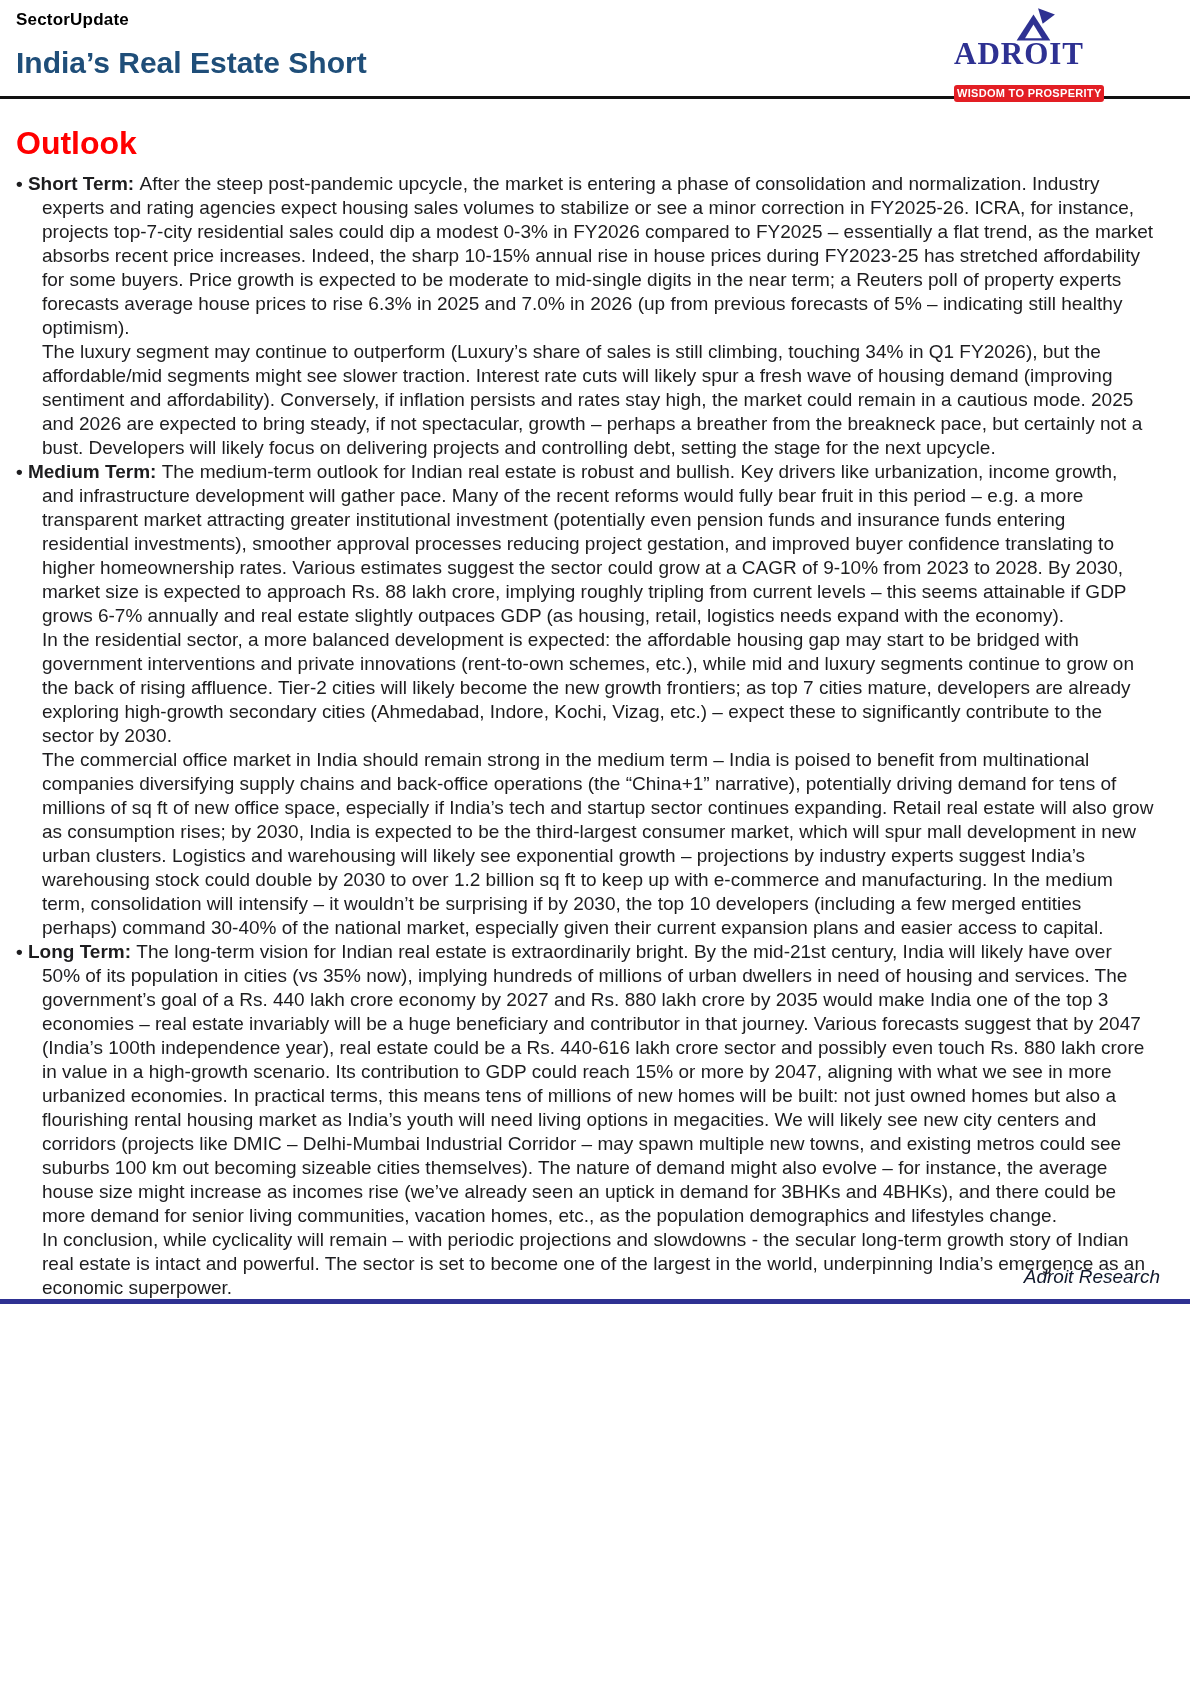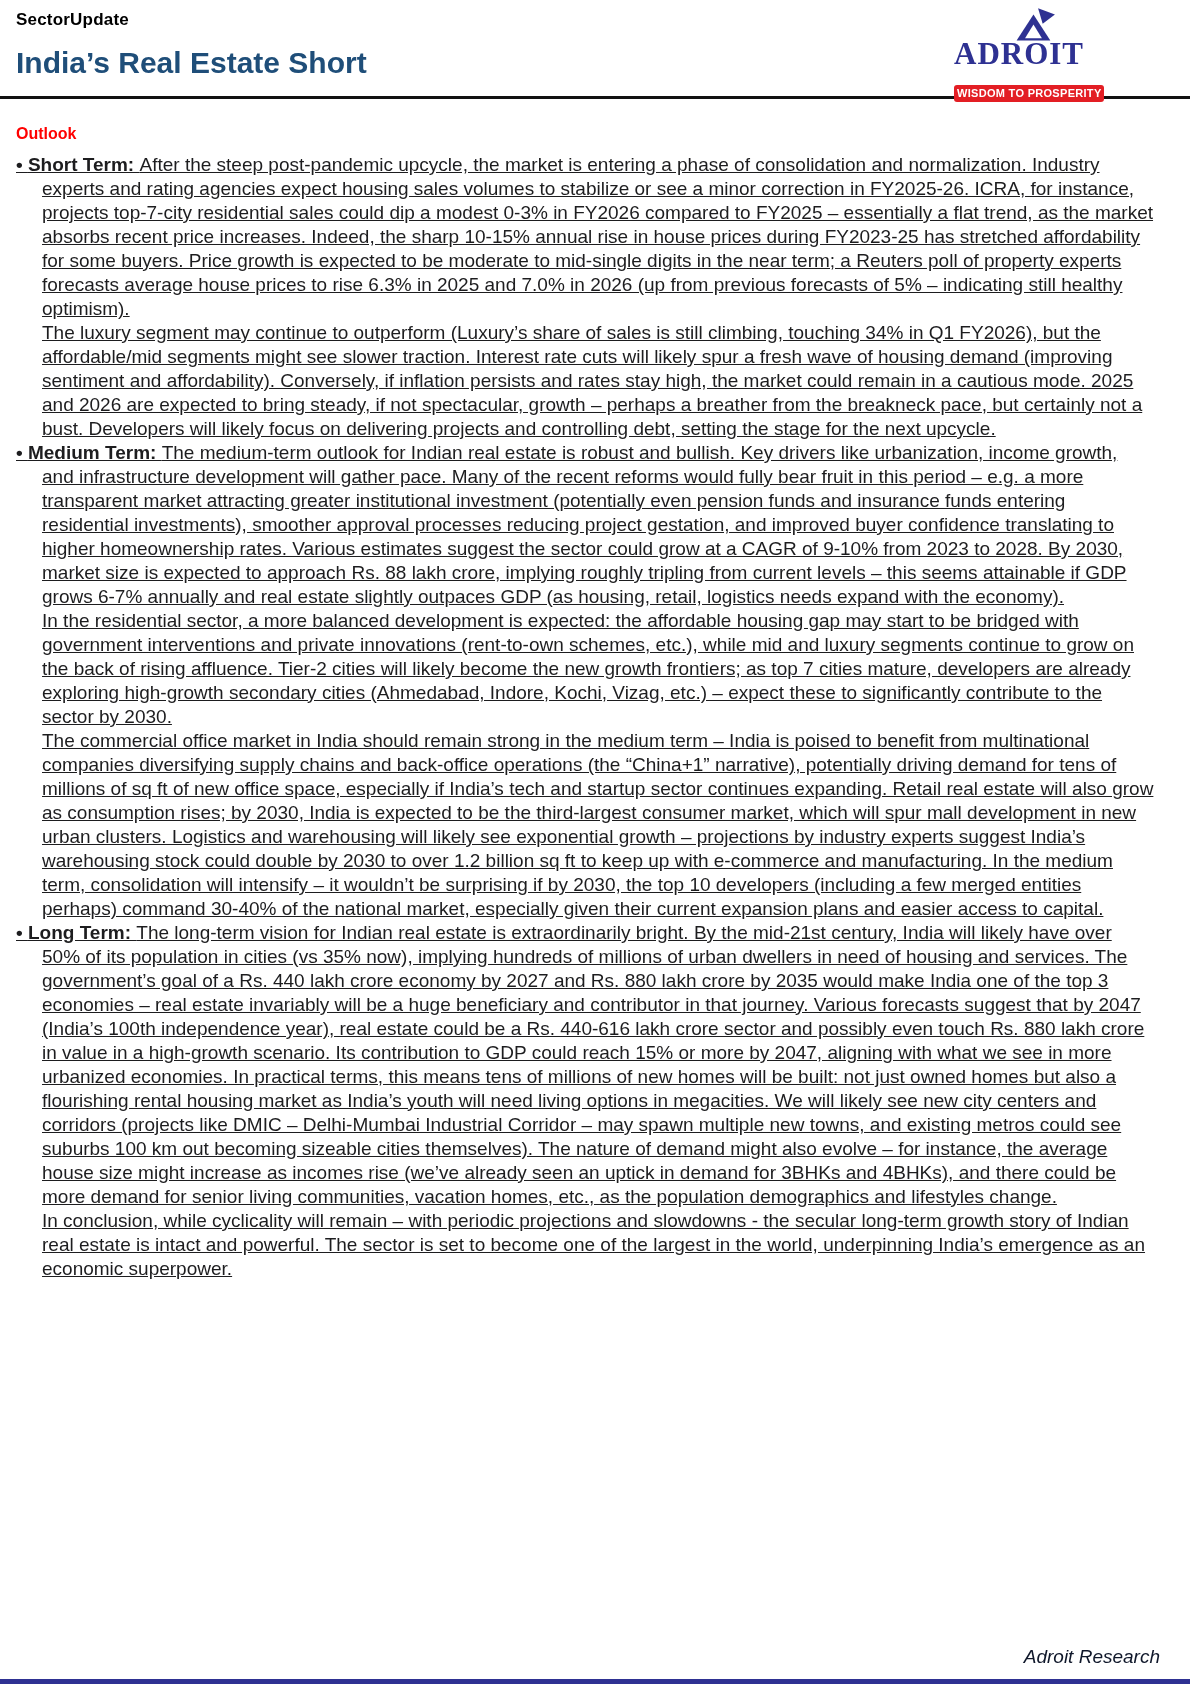--- a/index.html
+++ b/index.html
@@ -3,46 +3,46 @@
 <meta charset="utf-8">
 <style>
   * { margin: 0; padding: 0; box-sizing: border-box; }
   html, body { background: #ffffff; }
   body {
     width: 1190px; height: 1684px;
     font-family: "Liberation Sans", sans-serif;
     color: var(--text, #1d1d1f);
     position: relative; overflow: hidden;
   }
-  .page { width: 1190px; height: 1684px; position: relative; background: #fff; padding: 0 36px 0 16px; }
+  .page { width: 1190px; height: 1304px; position: relative; background: #fff; padding: 0 36px 0 16px; }
 
   
   .eyebrow { padding-top: 10px; font-size: 17px; font-weight: bold; color: #000; letter-spacing: 0.2px; }
   .title { margin-top: 16px; font-size: 30px; font-weight: bold; color: var(--title_blue, #1F4E79); }
   .rule { margin-top: 16px; height: 3px; background: var(--rule_black, #111); width: 1190px; margin-left: -16px; }
 
   
   .logo { position: absolute; top: 8px; right: 86px; width: 150px; text-align: left; }
   .logo-icon { display: block; margin: 0 auto -6px 58px; }
   .logo-word {
     font-family: "Liberation Serif", serif; font-weight: bold;
     font-size: 31px; color: var(--logo_navy, #2E3192); letter-spacing: 1px; line-height: 1.05;
   }
   .logo-tagline {
     margin-top: 14px; background: var(--tagline_red, #E31E24); color: #fff;
     font-size: 11px; font-weight: bold; letter-spacing: 0.3px;
     padding: 2px 3px 3px; border-radius: 3px; white-space: nowrap;
   }
 
   
-  .outlook { margin-top: 26px; font-size: 16px; font-weight: bold; color: var(--heading_red, #FF0000); }
+  .outlook { margin-top: 26px; font-size: 32px; font-weight: bold; color: var(--heading_red, #FF0000); }
 
   
   .content { margin-top: 10px; font-size: 19px; line-height: 24px; color: var(--text, #1d1d1f); text-align: left; }
-  .content p { margin: 0; text-decoration: underline; }
+  .content p { margin: 0; }
   .bullet-first { padding-left: 26px; text-indent: -26px; margin-top: 28px; }
   .bullet-cont  { padding-left: 26px; }
   .marker { font-weight: bold; }
   .bullet-label { font-weight: bold; }
 
   
   .footer { position: absolute; right: 30px; bottom: 16px; }
   .credit { font-style: italic; font-size: 19px; color: #0f172a; }
   .bottom-bar { position: absolute; left: 0; right: 0; bottom: 0; height: 5px; background: var(--bottom_bar, #2E3192); }
 </style>

